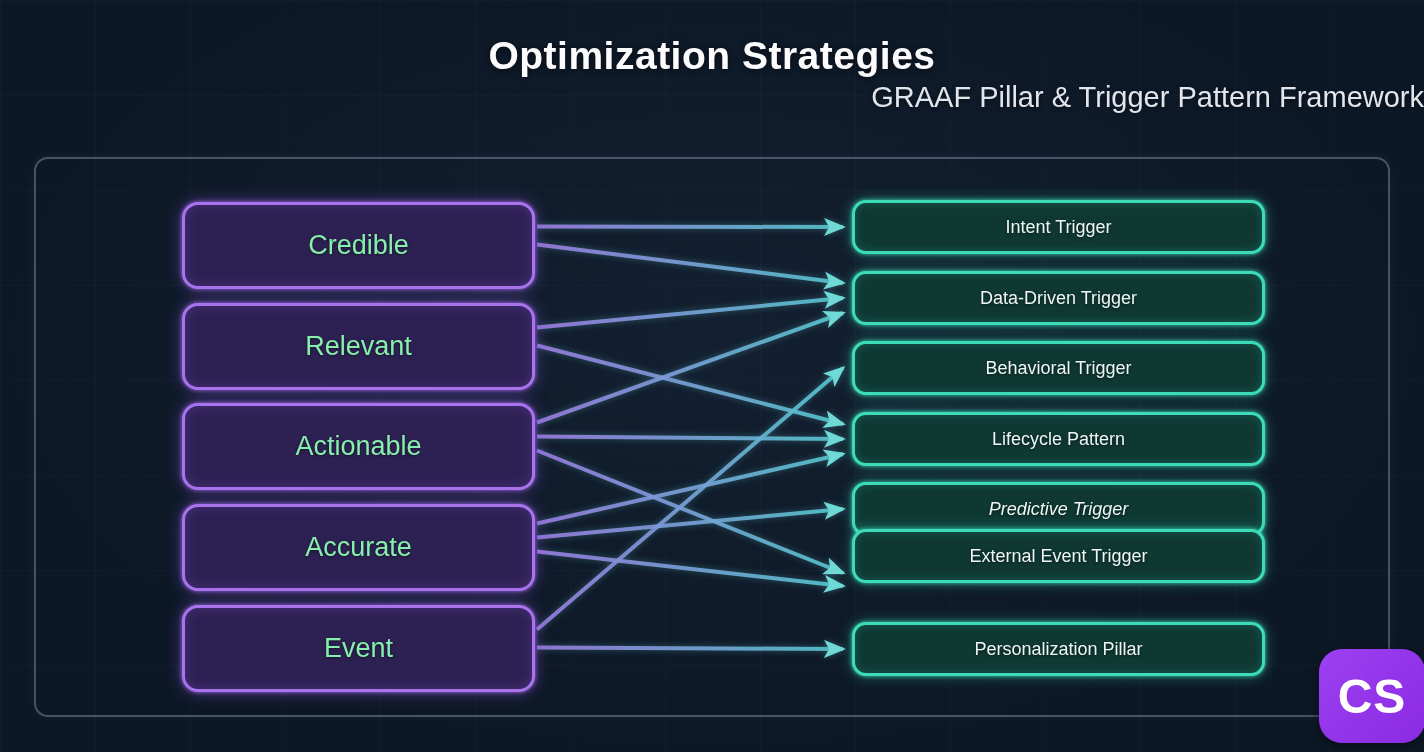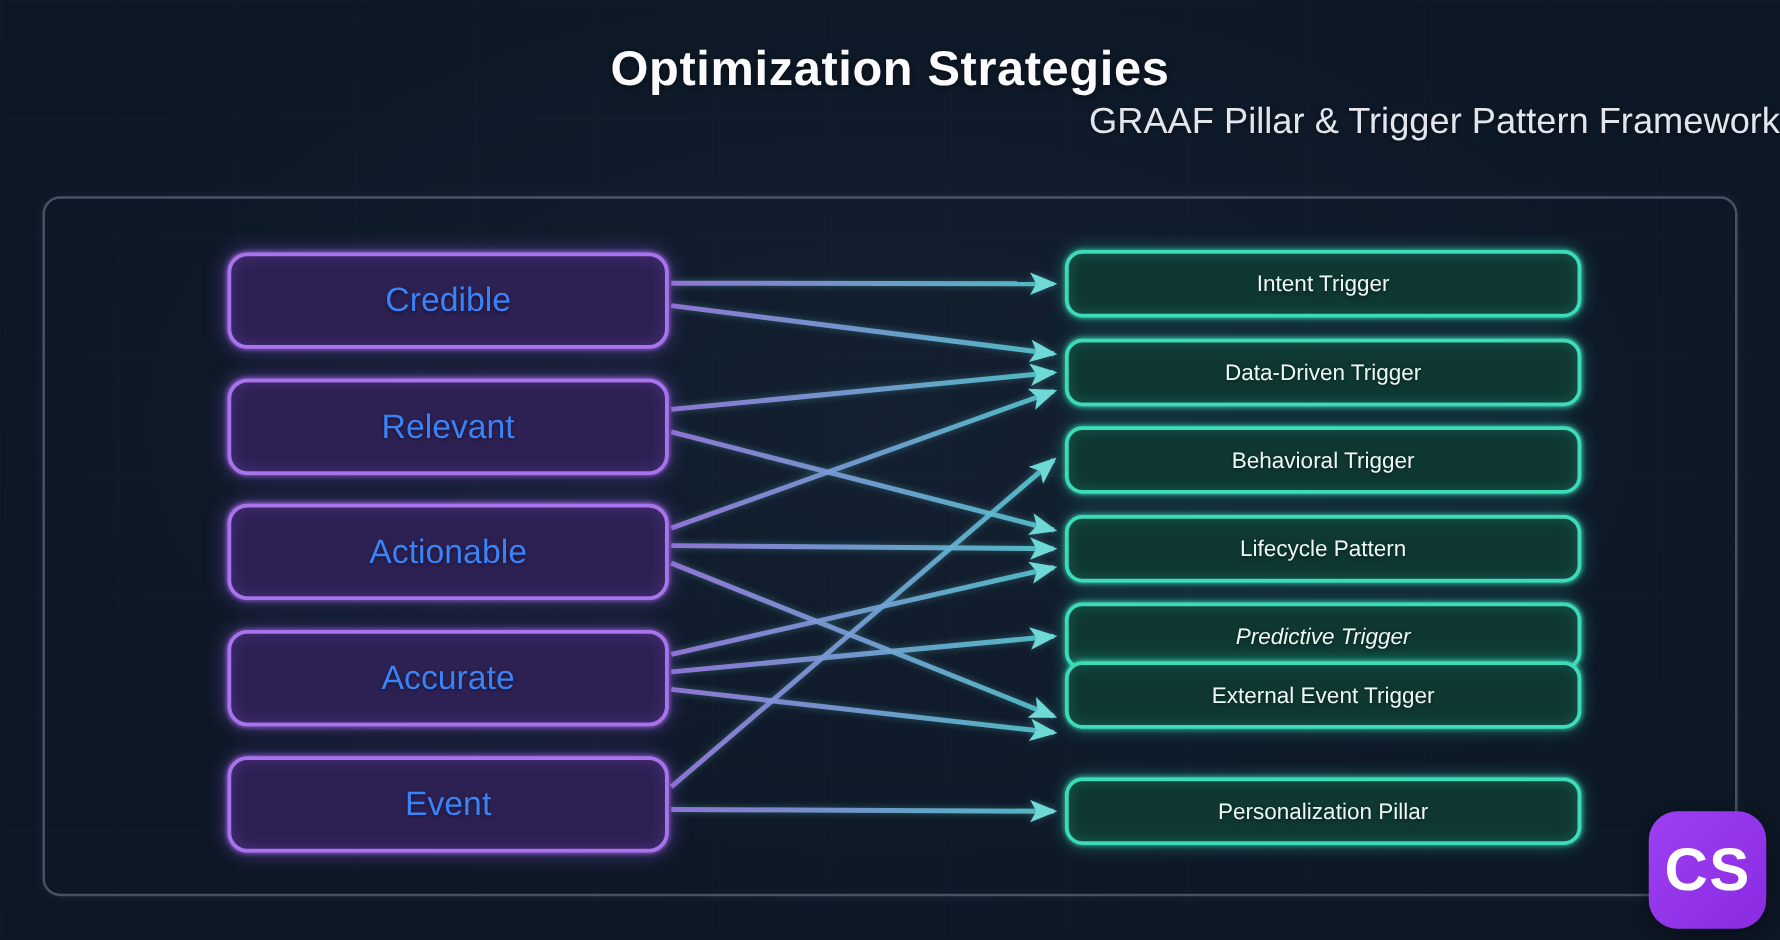--- a/index.html
+++ b/index.html
@@ -27,37 +27,37 @@
     border:2px solid rgba(148,168,188,.42);border-radius:14px;
     box-shadow:0 0 10px rgba(148,168,188,.08);
   }
   .arrows{position:absolute;left:0;top:0;width:1424px;height:752px;
     filter:drop-shadow(0 0 3px rgba(110,215,225,.35));}
   .node{
     position:absolute;display:flex;align-items:center;justify-content:center;
     box-sizing:border-box;
   }
   .pillar{
-    width:353px;height:77px;border-radius:16px;
+    width:353px;height:87px;border-radius:16px;
     background:#2d2153;border:3px solid #a873ec;
-    color:#3b82f6;font-size:27px;
+    color:#86efac;font-size:27px;
     box-shadow:0 0 16px rgba(148,87,235,.5), 0 0 4px rgba(168,115,236,.9),
       inset 0 0 12px rgba(148,87,235,.28);
     text-shadow:0 1px 3px rgba(0,0,0,.5);
   }
   .trigger{
     width:413px;height:54px;border-radius:14px;
     background:#0f3833;border:3px solid #3ddcb9;
     color:#edf7f3;font-size:18px;
     box-shadow:0 0 14px rgba(52,220,185,.45), 0 0 4px rgba(70,230,195,.8),
       inset 0 0 10px rgba(52,220,185,.22);
     text-shadow:0 1px 3px rgba(0,0,0,.5);
   }
   .cs-logo{
-    position:absolute;left:1319px;top:649px;width:94px;height:94px;border-radius:23px;
+    position:absolute;left:1319px;top:649px;width:106px;height:94px;border-radius:23px;
     background:linear-gradient(135deg,#9d3ff2 0%,#8a2be2 100%);
     display:flex;align-items:center;justify-content:center;
     color:#ffffff;font-size:48px;font-weight:800;letter-spacing:1px;
     box-shadow:0 4px 14px rgba(0,0,0,.45);
     font-family:"Liberation Sans", sans-serif;
   }
 </style>
 </head>
 <body>
 

